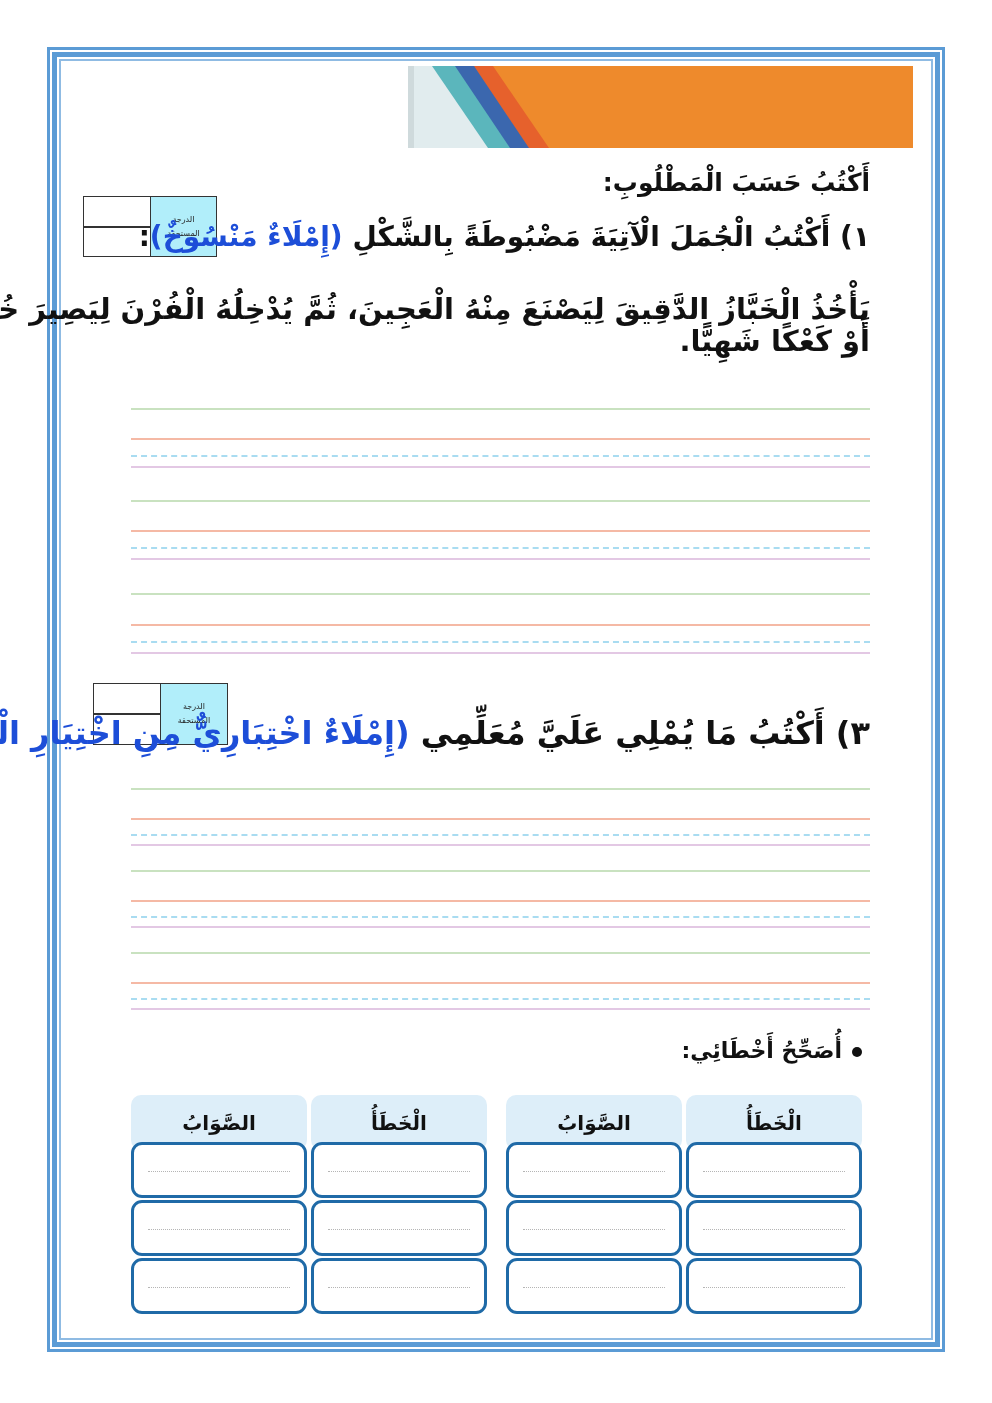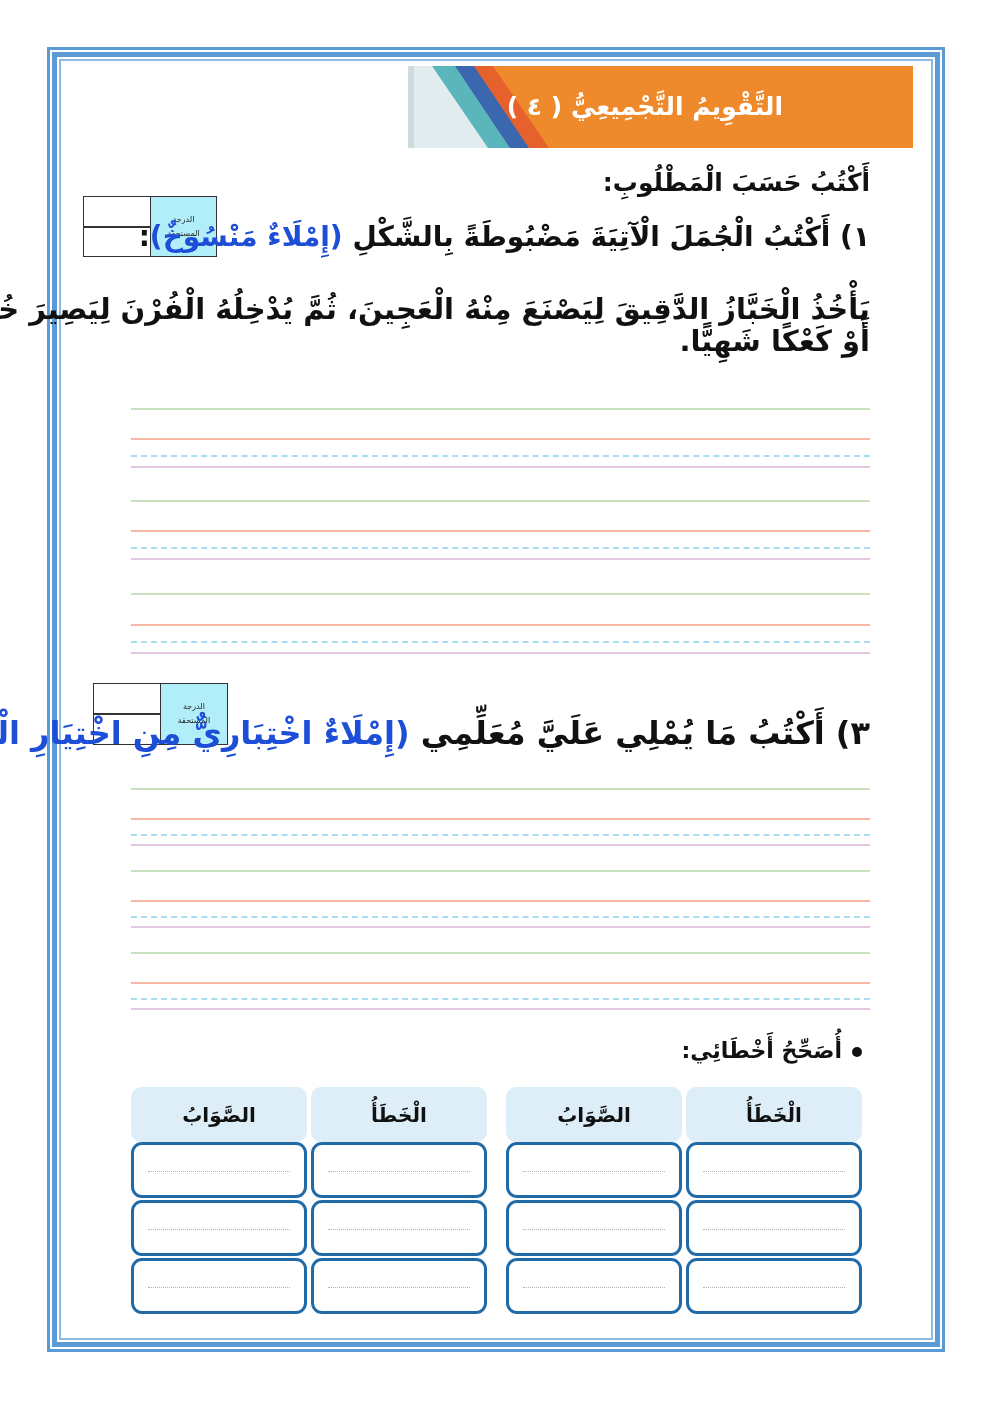--- a/index.html
+++ b/index.html
@@ -36,41 +36,40 @@
   
   .lines { position: absolute; left: 131px; width: 739px; }
   .ln { position: absolute; left: 0; width: 100%; height: 0; }
   .ln.g { border-top: 2px solid #c9e2c0; }
   .ln.o { border-top: 2px solid #f5b9a5; }
   .ln.b { border-top: 2px dashed #a9dcf1; }
   .ln.p { border-top: 2px solid #e3c8e4; }
 
   
   .tbl-group { position: absolute; top: 1083px; width: 358px; }
-  .tbl-head { position: absolute; top: 4px; height: 55px; background: #ddeef9; border-radius: 10px; width: 176px; display: flex; align-items: center; justify-content: center; font-weight: bold; font-size: 20px; color: #111; direction: rtl; }
+  .tbl-head { position: absolute; top: 12px; height: 55px; background: #ddeef9; border-radius: 10px; width: 176px; display: flex; align-items: center; justify-content: center; font-weight: bold; font-size: 20px; color: #111; direction: rtl; }
   .tbl-cell { position: absolute; height: 56px; width: 176px; box-sizing: border-box; border: 3px solid #1f6aa7; border-radius: 11px; background: #fff; }
   .tbl-cell .dots { position: absolute; left: 14px; right: 14px; top: 26px; border-top: 1px dotted #b5b5b5; }
 </style>
 </head>
 <body>
 
 <div class="frame-outer"></div>
 <div class="frame-mid"></div>
 <div class="frame-inner"></div>
 
 <div class="banner">
   <svg width="505" height="82" viewBox="0 0 505 82">
     <polygon points="0,0 505,0 505,82 0,82" fill="#ee8a2c"></polygon>
     <polygon points="0,0 85,0 141,82 0,82" fill="#e6612c"></polygon>
     <polygon points="0,0 66,0 121,82 0,82" fill="#3b67ae"></polygon>
     <polygon points="0,0 47,0 102,82 0,82" fill="#5bb6bc"></polygon>
     <polygon points="0,0 24,0 80,82 0,82" fill="#e1ecee"></polygon>
     <rect x="0" y="0" width="6" height="82" fill="#cfdadc"></rect>
   </svg>
-  <div class="banner-title">التَّقْوِيمُ التَّجْمِيعِيُّ ( ٤ )</div>
 </div>
 
 <div class="rtl instruction">أَكْتُبُ حَسَبَ الْمَطْلُوبِ:</div>
 
 <div class="grade-box" style="left:83px; top:196px; width:134px; height:61px;">
   <div class="grade-cells">
     <div></div>
     <div></div>
   </div>
   <div class="grade-label">الدرجة

